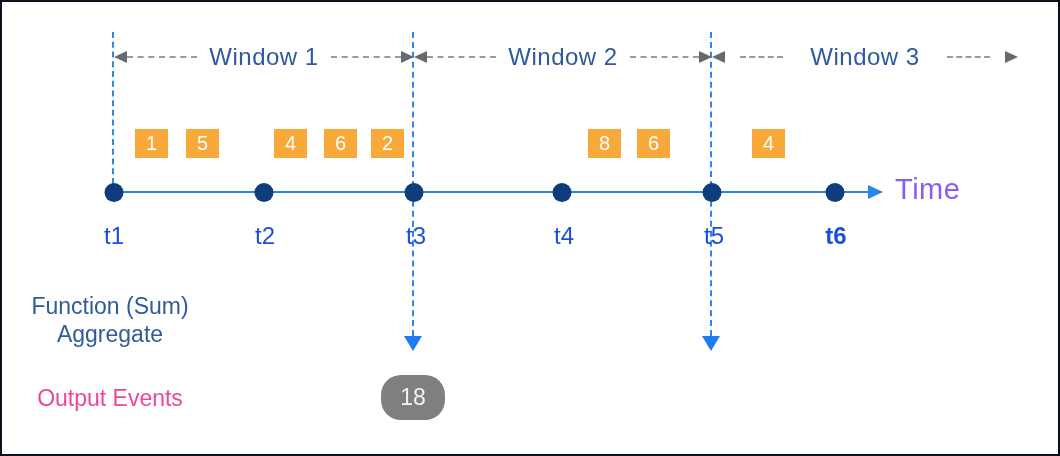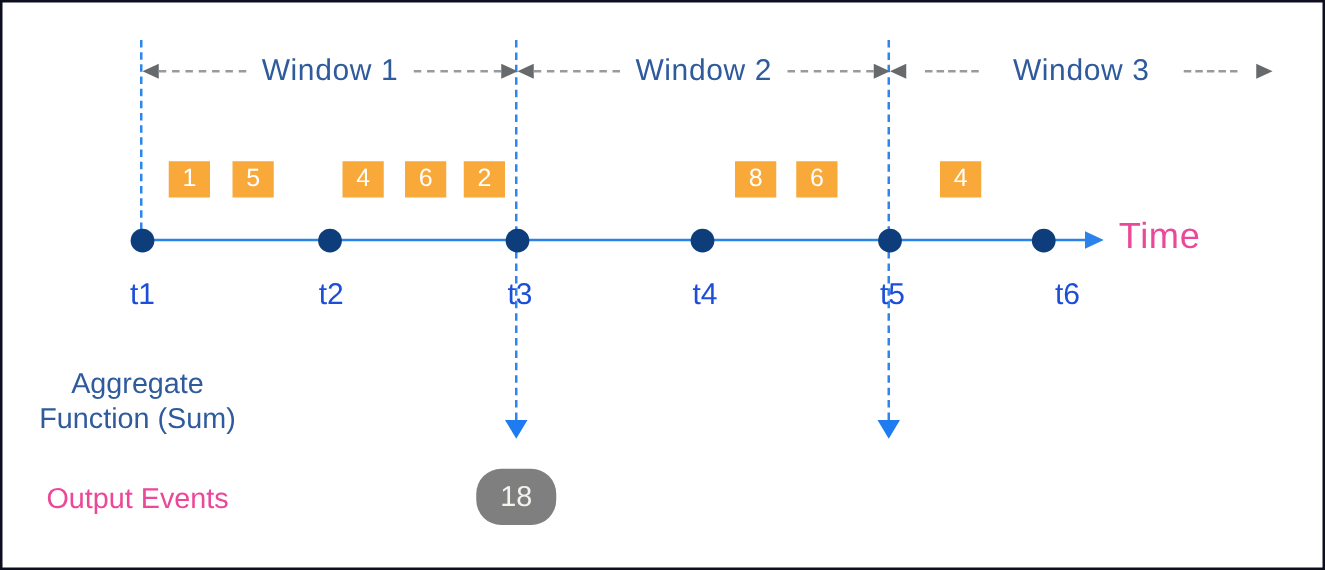--- a/index.html
+++ b/index.html
@@ -67,21 +67,21 @@
     border-top:7px solid transparent; border-bottom:7px solid transparent;
     border-left:15px solid #2b83ea;
   }
   .dot {
     position:absolute; top:181px; width:19px; height:19px;
     border-radius:50%; background:#0e3d7c;
     transform:translateX(-50%);
   }
   .time-label {
     position:absolute; left:893px; top:171px;
-    font-size:29px; color:#ec4899; letter-spacing:0.5px;
+    font-size:29px; color:#8b5cf6; letter-spacing:0.5px;
   }
   .tick {
     position:absolute; top:220px; transform:translateX(-50%);
     font-size:24px; color:#1d4ed8;
   }
 
   
   .agg-label {
     position:absolute; left:12px; top:290px; width:192px;
     text-align:center; font-size:23px; line-height:28px; color:#2f5b9d;
@@ -150,26 +150,26 @@
   <div class="dot" style="left:560px;"></div>
   <div class="dot" style="left:710px;"></div>
   <div class="dot" style="left:833px;"></div>
   <div class="time-label">Time</div>
 
   <div class="tick" style="left:112px;">t1</div>
   <div class="tick" style="left:263px;">t2</div>
   <div class="tick" style="left:414px;">t3</div>
   <div class="tick" style="left:562px;">t4</div>
   <div class="tick" style="left:712px;">t5</div>
-  <div class="tick" style="left:852px;">t6</div>
+  <div class="tick" style="left:834px;font-weight:bold;">t6</div>
 
   <div class="down-arrow da-t3"></div>
   <div class="down-arrow da-t5"></div>
 
   <div class="agg-label">
+    <div>Function (Sum)</div>
     <div>Aggregate</div>
-    <div>Function (Sum)</div>
   </div>
   <div class="out-label">Output Events</div>
 
   <div class="output-box ob-18">18</div>
 
 </div>
 
 </body></html>

